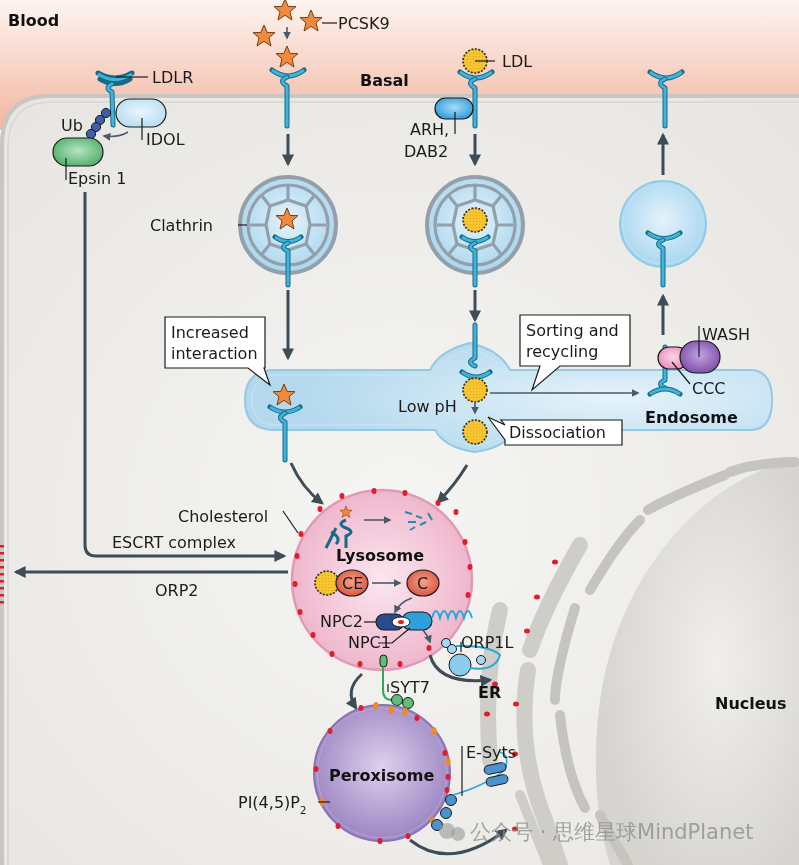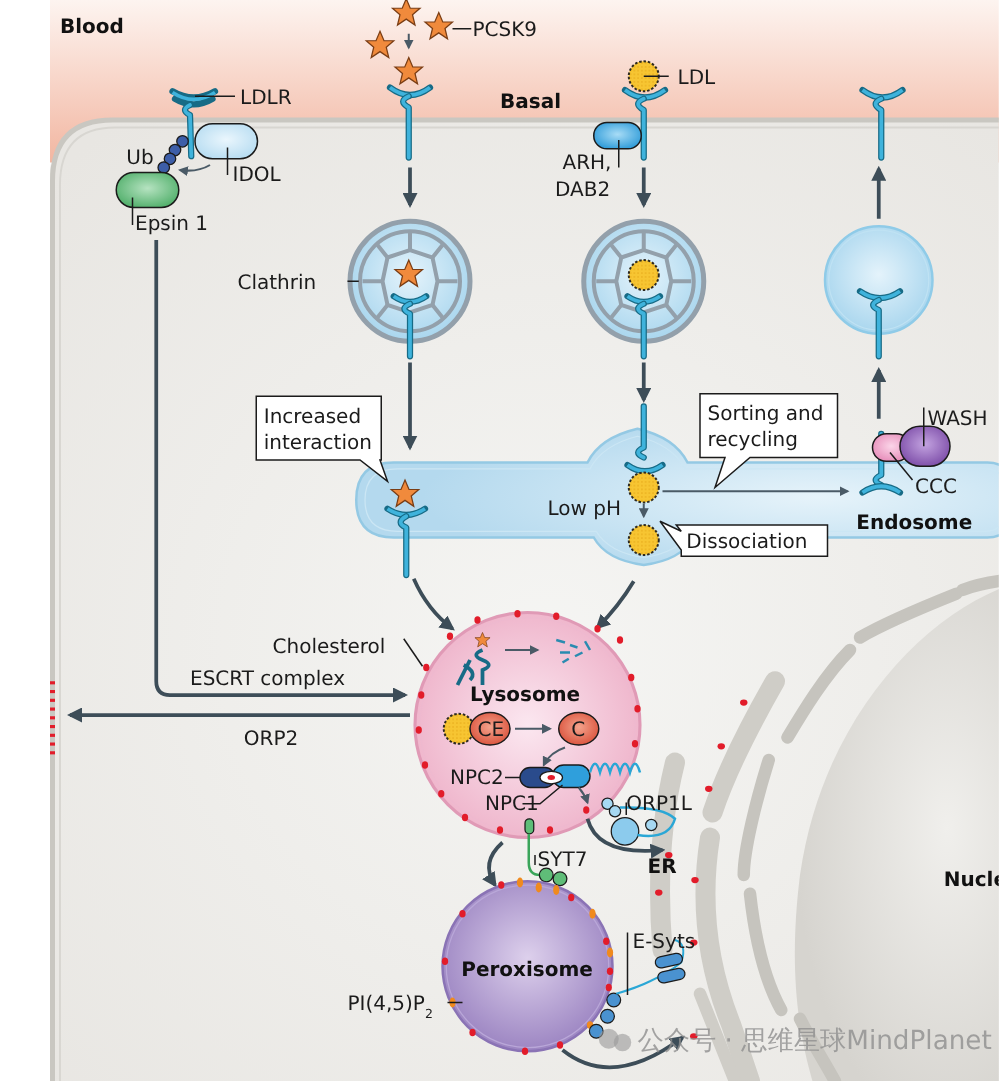--- a/index.html
+++ b/index.html
@@ -1,17 +1,17 @@
 <!DOCTYPE html>
 <html><head>
 <meta charset="utf-8">
 <style>
   html, body { margin:0; padding:0; background:#ffffff; }
   body { width:799px; height:865px; overflow:hidden; font-family:"DejaVu Sans", sans-serif; }
-  #stage { position:relative; width:665px; height:865px;margin-left:40px; }
+  #stage { position:relative; width:665px; height:865px; }
   svg#diagram { position:absolute; left:0; top:0; width:799px; height:865px; }
   .lbl { font-family:"DejaVu Sans", sans-serif; font-size:16px; fill:#1b1b1b; }
   .lbl-bold { font-family:"DejaVu Sans", sans-serif; font-size:16px; font-weight:bold; fill:#111111; }
   .box-text { font-family:"DejaVu Sans", sans-serif; font-size:16px; fill:#1b1b1b; }
   .wm { font-family:"DejaVu Sans", sans-serif; font-size:21px; fill:#8f8f8f; fill-opacity:0.8; }
   .arrow { stroke:#3d4d58; stroke-width:3; fill:none; }
   .thin-arrow { stroke:#4a5a66; stroke-width:1.6; fill:none; }
   .receptor { stroke:#176b86; stroke-width:5; fill:none; stroke-linecap:round; stroke-linejoin:round; }
   .receptor-in { stroke:#3fb3dc; stroke-width:3; fill:none; stroke-linecap:round; stroke-linejoin:round; }
   .leader { stroke:#1b1b1b; stroke-width:1.2; fill:none; }

